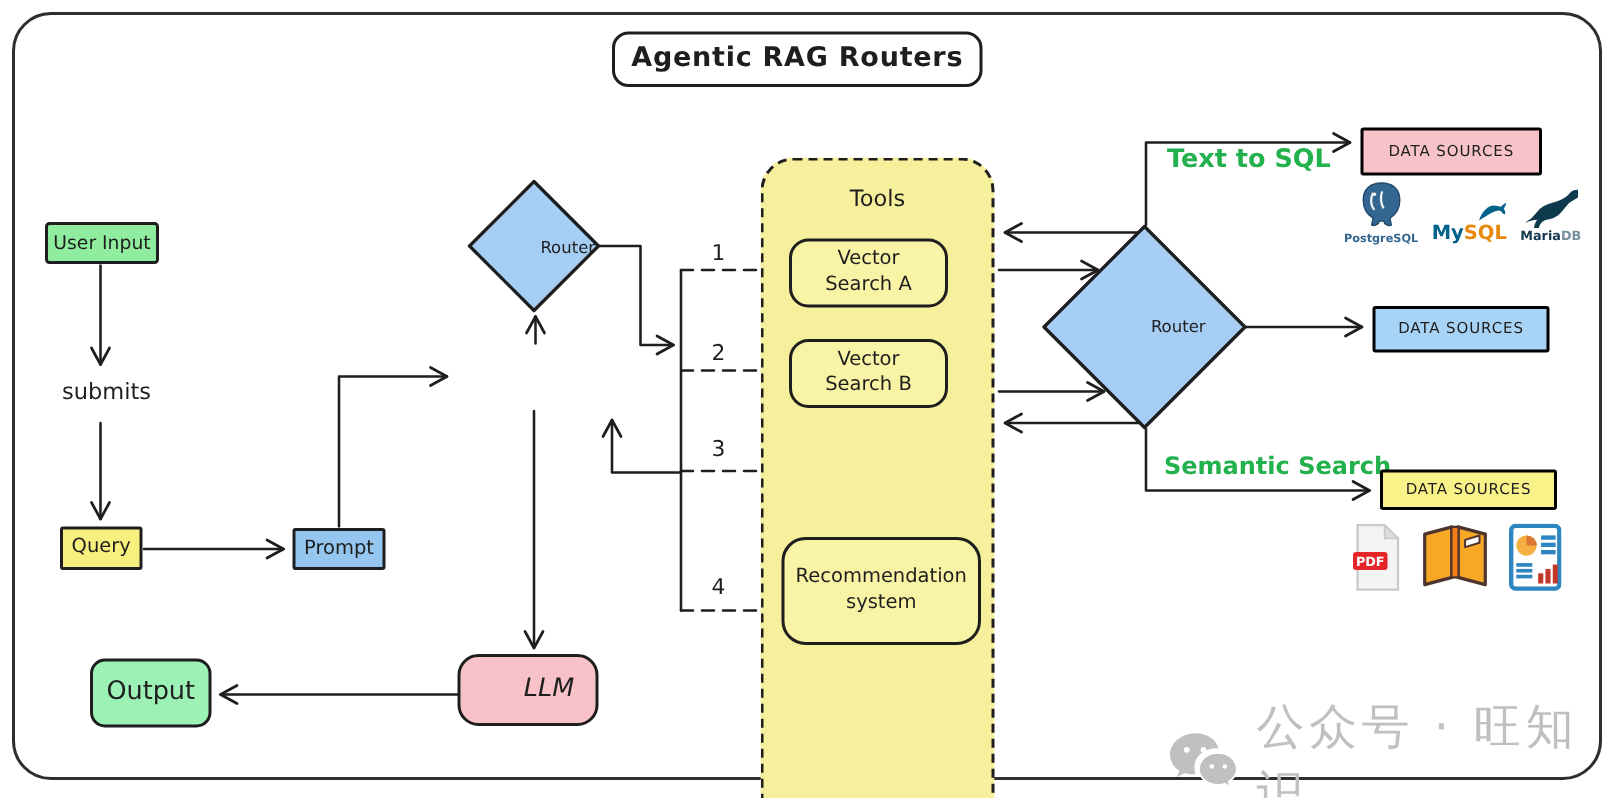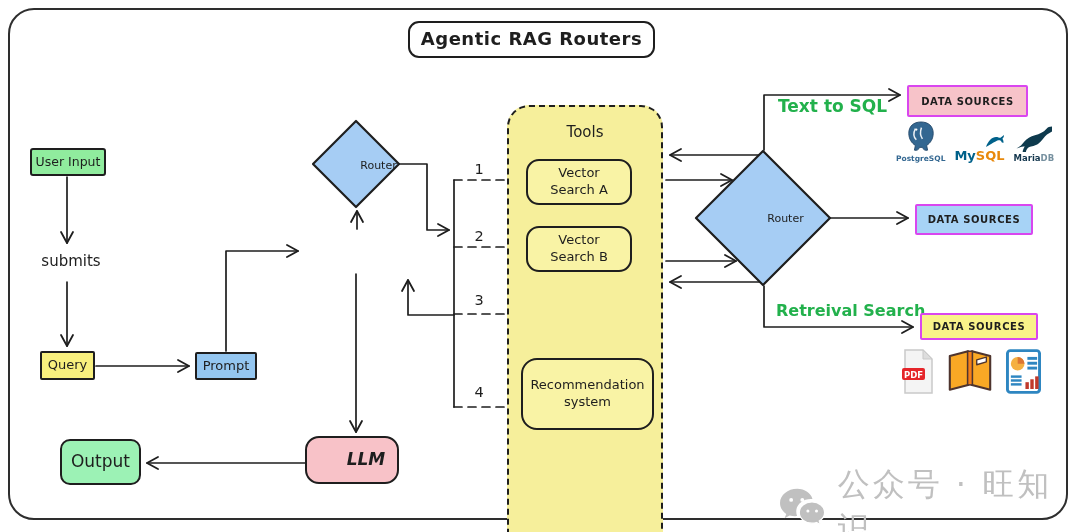--- a/index.html
+++ b/index.html
@@ -21,44 +21,44 @@
   }
   .title-box{
     left:408px;top:21px;width:247px;height:37px;border-radius:11px;background:#fff;
     font-size:18px;font-weight:600;letter-spacing:.5px;border-width:2.2px;
   }
   .user-input{left:30px;top:148px;width:76px;height:28px;border-radius:3px;background:var(--node-green);font-size:12.5px;font-weight:500;}
   .submits{position:absolute;left:36px;top:252px;width:70px;font-size:15px;text-align:center;}
   .query{left:40px;top:351px;width:55px;height:29px;border-radius:2px;background:var(--node-yellow);font-size:13px;font-weight:500;}
   .prompt{left:195px;top:352px;width:62px;height:28px;border-radius:2px;background:var(--node-blue);font-size:13px;font-weight:500;}
   .retrieval{left:303px;top:230px;width:110px;height:44px;border-radius:14px;background:var(--node-yellow);font-size:14.5px;font-weight:500;}
-  .llm{left:305px;top:436px;width:94px;height:48px;border-radius:14px;background:var(--node-pink);font-size:17px;font-style:italic;font-weight:700;padding-left:28px;}
+  .llm{left:305px;top:436px;width:94px;height:48px;border-radius:14px;background:var(--node-pink);font-size:17px;font-style:italic;font-weight:400;padding-left:28px;}
   .output{left:60px;top:439px;width:81px;height:46px;border-radius:10px;background:var(--output-green);font-size:17px;font-weight:500;}
   .router-label{
     position:absolute;transform:translate(-50%,-50%);font-size:11px;font-weight:500;z-index:3;padding-left:45px;
   }
   .tools-panel{
     position:absolute;left:507px;top:105px;width:156px;height:457px;box-sizing:border-box;
     border:2.5px dashed var(--ink);border-radius:22px;background:var(--tools-bg);z-index:1;
   }
   .tools-title{position:absolute;left:0;top:16px;width:100%;text-align:center;font-size:15px;font-weight:500;}
   .tool-box{
     position:absolute;box-sizing:border-box;border:2px solid var(--ink);border-radius:13px;
     background:var(--tool-box-bg);display:flex;align-items:center;justify-content:center;
     text-align:center;font-size:13px;white-space:pre-line;line-height:1.3;font-weight:500;
   }
   .tb-a{left:17px;top:52px;width:106px;height:46px;}
   .tb-b{left:17px;top:119px;width:106px;height:46px;}
   .tb-web{left:17px;top:186px;width:106px;height:43px;}
   .tb-rec{left:12px;top:251px;width:133px;height:72px;border-radius:16px;}
   .branch-num{position:absolute;width:18px;text-align:center;font-size:14.5px;font-weight:500;}
   .ds-box{
-    position:absolute;box-sizing:border-box;border:2px solid #d946ef;border-radius:2px;
+    position:absolute;box-sizing:border-box;border:2px solid #000000;border-radius:2px;
     display:flex;align-items:center;justify-content:center;
-    font-size:10px;font-weight:700;letter-spacing:.6px;z-index:2;
+    font-size:10px;font-weight:400;letter-spacing:.6px;z-index:2;
   }
   .ds-sql{left:907px;top:85px;width:121px;height:32px;background:var(--ds-pink);}
   .ds-mid{left:915px;top:204px;width:118px;height:31px;background:var(--ds-blue);}
   .ds-sem{left:920px;top:313px;width:118px;height:27px;background:var(--ds-yellow);}
   .green-label{position:absolute;color:var(--green-text);font-weight:700;z-index:2;}
   .lbl-ttsql{left:778px;top:96px;font-size:17px;}
   .lbl-sem{left:776px;top:301px;font-size:16px;}
   .wires{position:absolute;left:0;top:0;z-index:1;}
   .wire{fill:none;stroke:var(--ink);stroke-width:1.7px;stroke-linecap:round;stroke-linejoin:round;}
   .wire.dashed{stroke-dasharray:8 6;}
@@ -140,21 +140,21 @@
 Search A</span></div>
     <div class="tool-box tb-b"><span>Vector
 Search B</span></div>
     <div class="tool-box tb-rec"><span>Recommendation
 system</span></div>
   </div>
 
   <div class="router-label" style="left:763px;top:218px;">Router</div>
 
   <div class="green-label lbl-ttsql">Text to SQL</div>
-  <div class="green-label lbl-sem">Retreival Search</div>
+  <div class="green-label lbl-sem">Semantic Search</div>
 
   <div class="ds-box ds-sql">
       <span>DATA SOURCES</span>
     </div>
   <div class="ds-box ds-mid">
       <span>DATA SOURCES</span>
     </div>
   <div class="ds-box ds-sem">
       <span>DATA SOURCES</span>
     </div>

